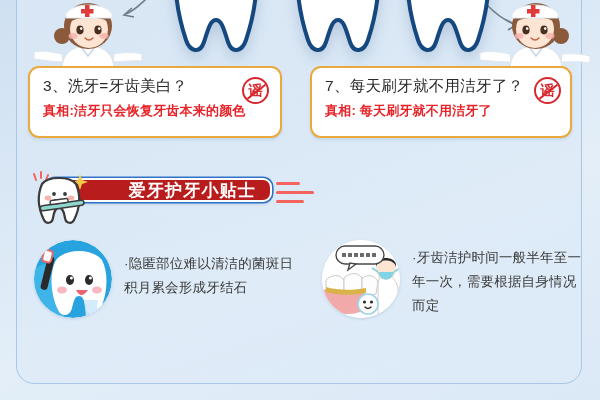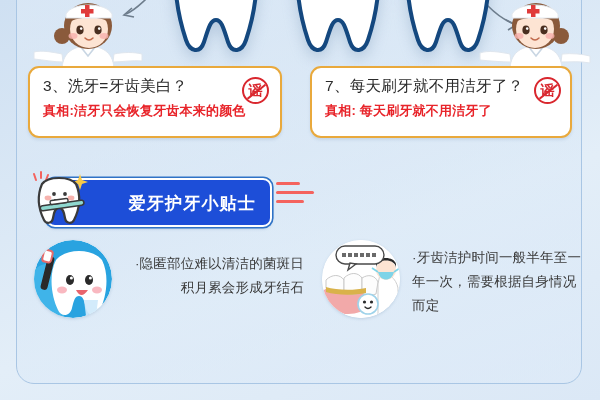--- a/index.html
+++ b/index.html
@@ -62,22 +62,22 @@
   .card.right .rumor-badge { right:9px; }
   .rumor-badge::after {
     content:""; position:absolute; left:-3px; top:11px;
     width:33px; height:2.4px; background:#d9272e;
     transform:rotate(-38deg);
   }
 
   
   .banner-wrap { position:absolute; left:28px; top:173px; width:290px; height:48px; }
   .banner {
-    position:absolute; left:18px; top:5px; width:226px; height:49px;
-    background:#1d4ed8; border-radius:9px;
+    position:absolute; left:18px; top:5px; width:226px; height:24px;
+    background:#b91c1c; border-radius:9px;
     border:2.5px solid #ffffff;
     box-shadow:0 0 0 1.6px #2f72c6, 0 2px 3px rgba(90,130,175,.3);
   }
   .banner-title {
     position:absolute; right:14px; top:50%; transform:translateY(-50%);
     color:#ffffff; font-size:17px; font-weight:bold; letter-spacing:1.2px;
     white-space:nowrap;
   }
   .banner-tooth { position:absolute; left:0px; top:-5px; }
   .banner-tooth svg { display:block; }
@@ -85,21 +85,21 @@
   .redlines span {
     display:block; height:3.4px; background:#f4635e; border-radius:2px; margin-bottom:5.5px;
   }
   .redlines span:nth-child(1) { width:24px; }
   .redlines span:nth-child(2) { width:38px; }
   .redlines span:nth-child(3) { width:28px; }
 
   
   .tips { position:absolute; left:0; top:240px; width:600px; }
   .tip { position:absolute; top:0; display:flex; align-items:flex-start; }
-  .tip.left  { left:34px;  width:270px;text-align:right; }
+  .tip.left  { left:34px;  width:270px; }
   .tip.right { left:322px; width:262px; }
 
   .tip-photo {
     width:78px; height:78px; border-radius:50%; flex:0 0 78px;
     overflow:hidden; box-shadow:0 1px 3px rgba(110,145,180,.3);
     background:#fff;
   }
   .tip-photo svg { display:block; }
 
   .tip-text {

